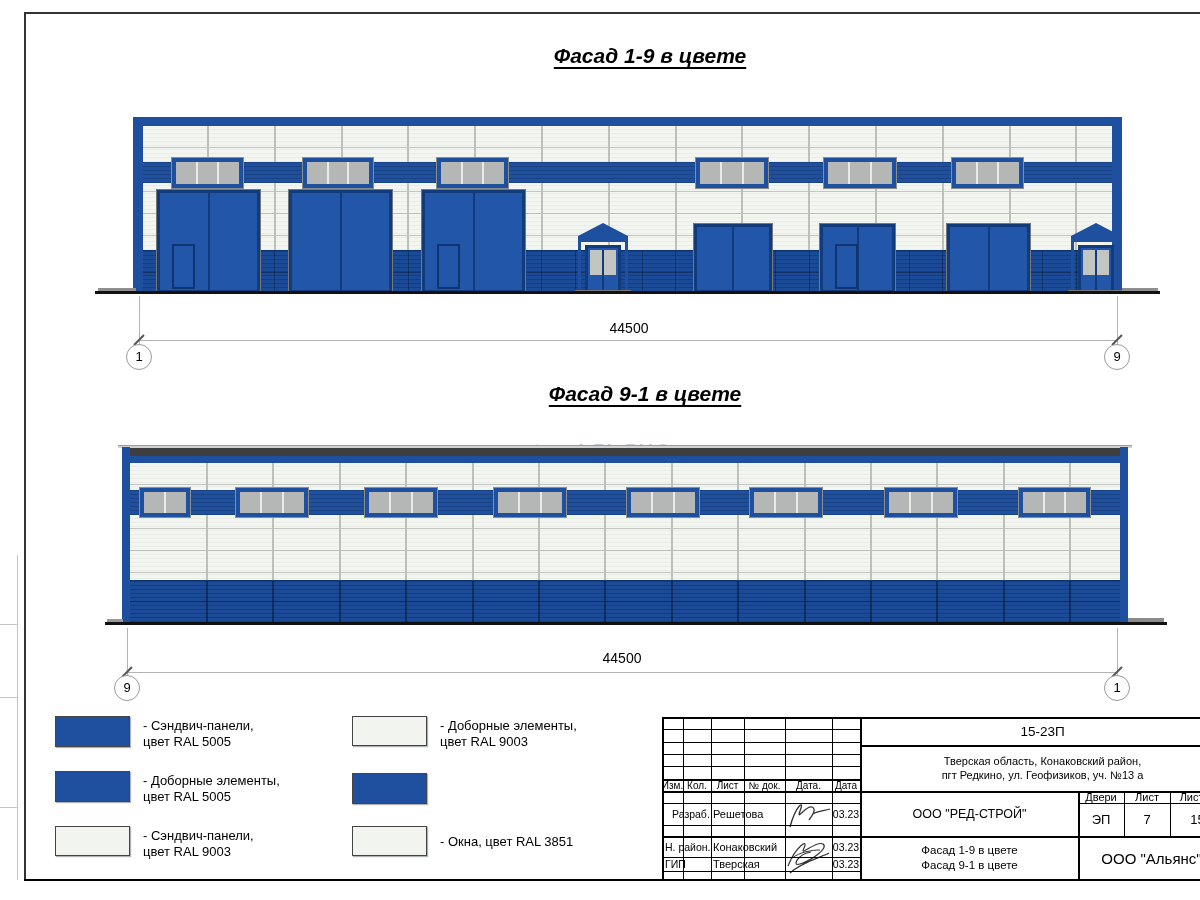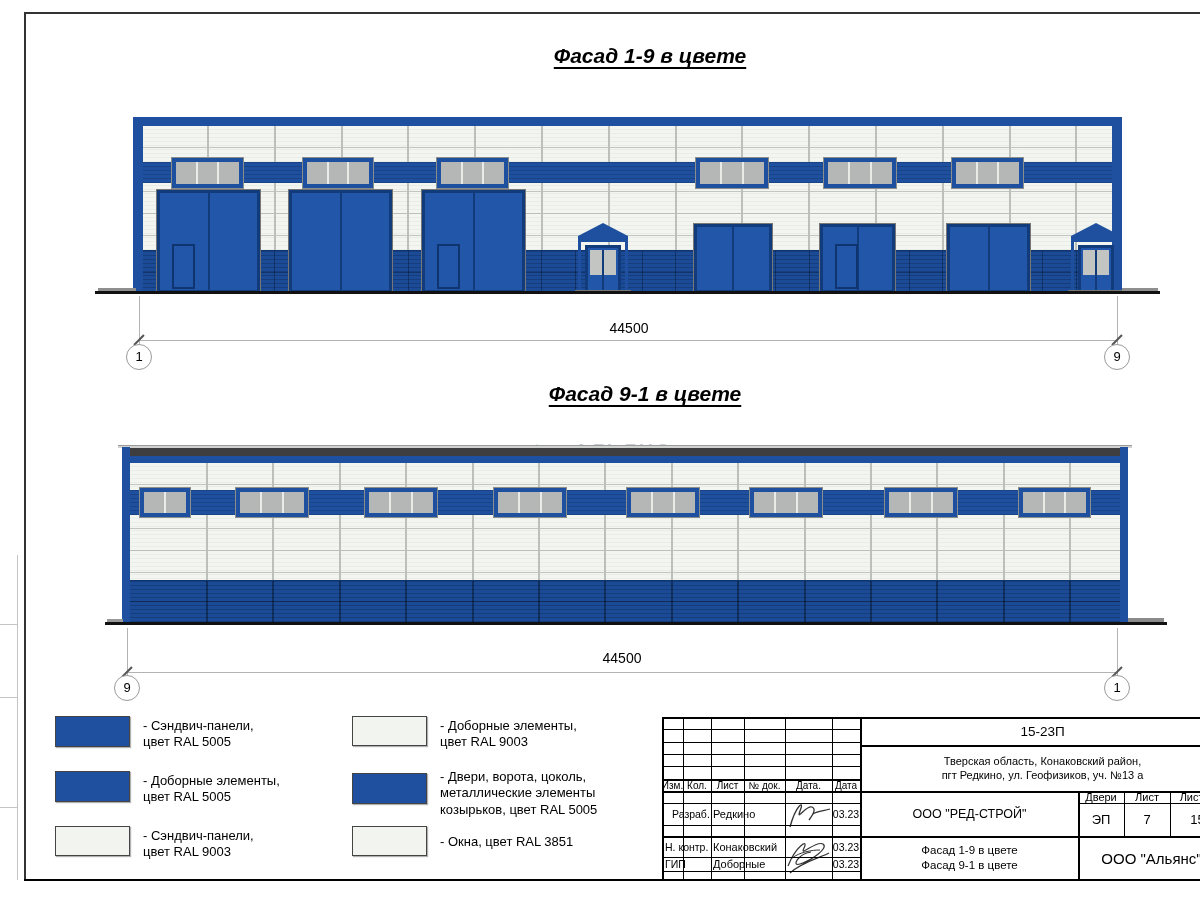--- a/index.html
+++ b/index.html
@@ -282,50 +282,47 @@
     <div class="g legtxt" style="left:88px;top:2px;width:200px;">- Сэндвич-панели,
 цвет RAL 9003</div>
   </div>
   <div class="g" style="left:352px;top:716px;width:300px;height:46px;">
     <div class="g swatch" style="left: 0px; top: 0px; width: 75px; height: 30px; background: rgb(242, 244, 239);"></div>
     <div class="g legtxt" style="left:88px;top:2px;width:210px;">- Доборные элементы,
 цвет RAL 9003</div>
   </div>
   <div class="g" style="left:352px;top:771px;width:300px;height:56px;">
     <div class="g swatch" style="left: 0px; top: 2px; width: 75px; height: 31px; background: rgb(30, 80, 159);"></div>
-    <div class="g legtxt" style="left:88px;top:-2px;width:220px;">- Двери, ворота, цоколь,
-металлические элементы
-козырьков, цвет RAL 5005</div>
   </div>
   <div class="g" style="left:352px;top:826px;width:300px;height:46px;">
     <div class="g swatch" style="left: 0px; top: 0px; width: 75px; height: 30px; background: rgb(242, 244, 239);"></div>
     <div class="g legtxt" style="left:88px;top:8px;width:210px;">- Окна, цвет RAL 3851</div>
   </div>
 
   <div class="g cell" style="left:861px;top:717px;width:363px;height:28px;font-size:13.5px;">15-23П</div>
   <div class="g cell ml" style="left:861px;top:745px;width:363px;height:46px;font-size:11px;">Тверская область, Конаковский район,
 пгт Редкино, ул. Геофизиков, уч. №13 а</div>
 
   <div class="g cell" style="left:662px;top:779px;width:21px;height:12px;font-size:10px;">Изм.</div>
   <div class="g cell" style="left:683px;top:779px;width:28px;height:12px;font-size:10px;">Кол.</div>
   <div class="g cell" style="left:711px;top:779px;width:33px;height:12px;font-size:10px;">Лист</div>
   <div class="g cell" style="left:744px;top:779px;width:41px;height:12px;font-size:10px;">№ док.</div>
   <div class="g cell" style="left:785px;top:779px;width:47px;height:12px;font-size:10px;">Дата.</div>
   <div class="g cell" style="left:832px;top:779px;width:28px;height:12px;font-size:10px;">Дата</div>
 
   <div class="g cell-l" style="left:672px;top:803px;width:46px;height:22px;font-size:10.5px;">Разраб.</div>
-  <div class="g cell-l" style="left:713px;top:803px;width:70px;height:22px;font-size:11px;">Редкино</div>
+  <div class="g cell-l" style="left:713px;top:803px;width:70px;height:22px;font-size:11px;">Решетова</div>
   <div class="g cell" style="left:832px;top:803px;width:28px;height:22px;font-size:10.5px;">03.23</div>
 
-  <div class="g cell-l" style="left:665px;top:836px;width:50px;height:21px;font-size:10.5px;">Н. контр.</div>
+  <div class="g cell-l" style="left:665px;top:836px;width:50px;height:21px;font-size:10.5px;">Н. район.</div>
   <div class="g cell-l" style="left:713px;top:836px;width:72px;height:21px;font-size:11px;">Конаковский</div>
   <div class="g cell" style="left:832px;top:836px;width:28px;height:21px;font-size:10.5px;">03.23</div>
 
   <div class="g cell-l" style="left:665px;top:857px;width:46px;height:14px;font-size:10.5px;">ГИП</div>
-  <div class="g cell-l" style="left:713px;top:857px;width:70px;height:14px;font-size:11px;">Доборные</div>
+  <div class="g cell-l" style="left:713px;top:857px;width:70px;height:14px;font-size:11px;">Тверская</div>
   <div class="g cell" style="left:832px;top:857px;width:28px;height:14px;font-size:10.5px;">03.23</div>
 
   <div class="g cell" style="left:861px;top:791px;width:217px;height:45px;font-size:12.5px;">ООО "РЕД-СТРОЙ"</div>
   <div class="g cell" style="left:1078px;top:790px;width:46px;height:13px;font-size:11px;">Двери</div>
   <div class="g cell" style="left:1124px;top:790px;width:46px;height:13px;font-size:11px;">Лист</div>
   <div class="g cell" style="left:1170px;top:790px;width:55px;height:13px;font-size:11px;">Листов</div>
   <div class="g cell" style="left:1078px;top:803px;width:46px;height:33px;font-size:13px;">ЭП</div>
   <div class="g cell" style="left:1124px;top:803px;width:46px;height:33px;font-size:13px;">7</div>
   <div class="g cell" style="left:1170px;top:803px;width:55px;height:33px;font-size:13px;">15</div>
   <div class="g cell ml" style="left:861px;top:836px;width:217px;height:44px;font-size:11.5px;">Фасад 1-9 в цвете

